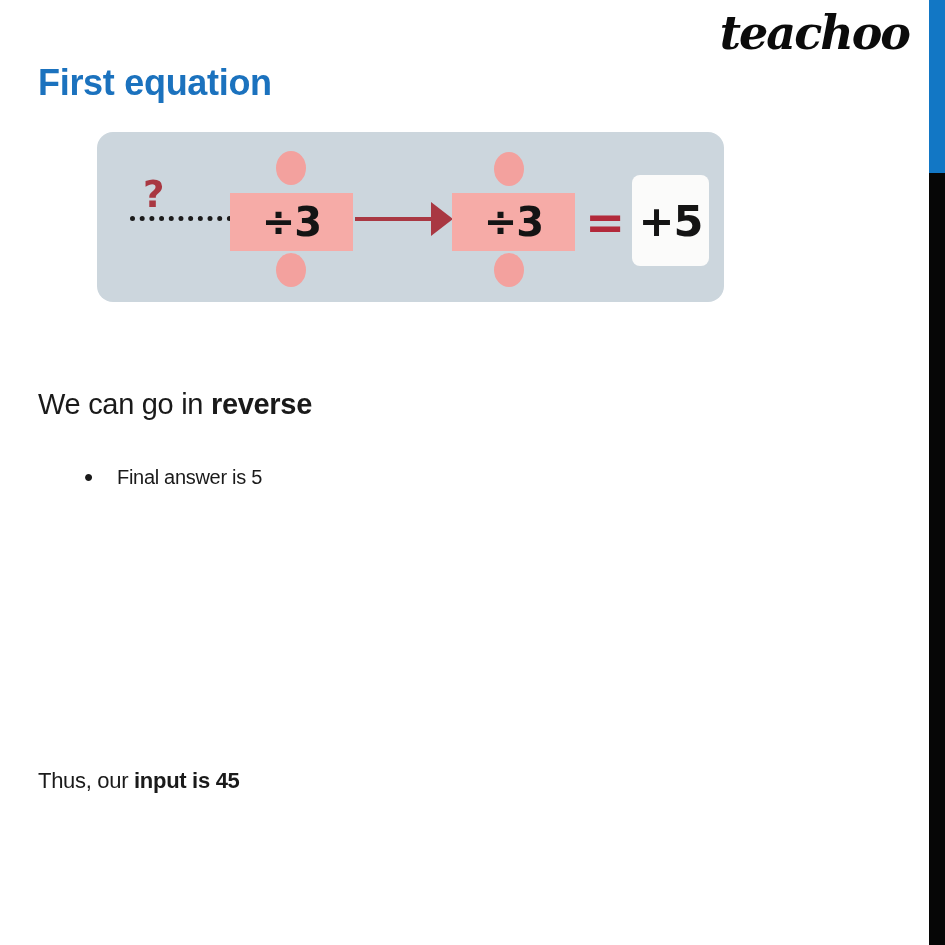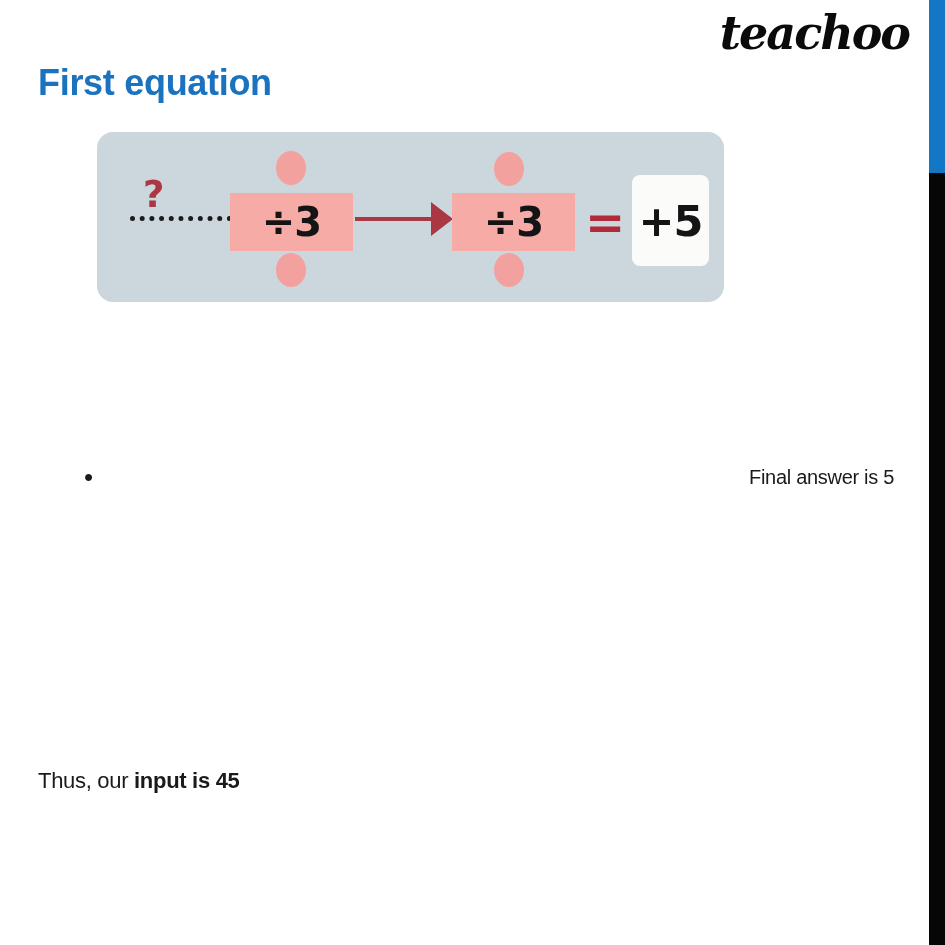--- a/index.html
+++ b/index.html
@@ -4,21 +4,20 @@
 <style>
   * { margin:0; padding:0; box-sizing:border-box; }
   html,body { background:#ffffff; }
   .page {
     position:relative;
     width:945px; height:945px;
     background:#ffffff;
     overflow:hidden;
     font-family:"Liberation Sans", sans-serif;
     color:#1a1a1a;
-    text-align:right;
   }
 
   
   .bar-blue  { position:absolute; right:0; top:0;    width:16px; height:173px; background:#1277C5; }
   .bar-black { position:absolute; right:0; top:173px; width:16px; height:772px; background:#060606; }
 
   
   .logo {
     position:absolute; top:8px; right:36px;
     font-family:"DejaVu Serif", serif;
@@ -143,20 +142,21 @@
     <div class="pdot dot-b2"></div>
     <div class="opbox box2">÷3</div>
 
     <div class="equals">=</div>
 
     <div class="result">
       <span>+5</span>
     </div>
   </div>
 
+  <p class="lead"><span>We can go in </span><b>reverse</b></p>
 
   <ul class="bullets">
     <li><span>Final answer is 5</span></li>
   </ul>
 
   <p class="final"><span>Thus, our </span><b>input is 45</b></p>
 
 </div>
 
 </body></html>

